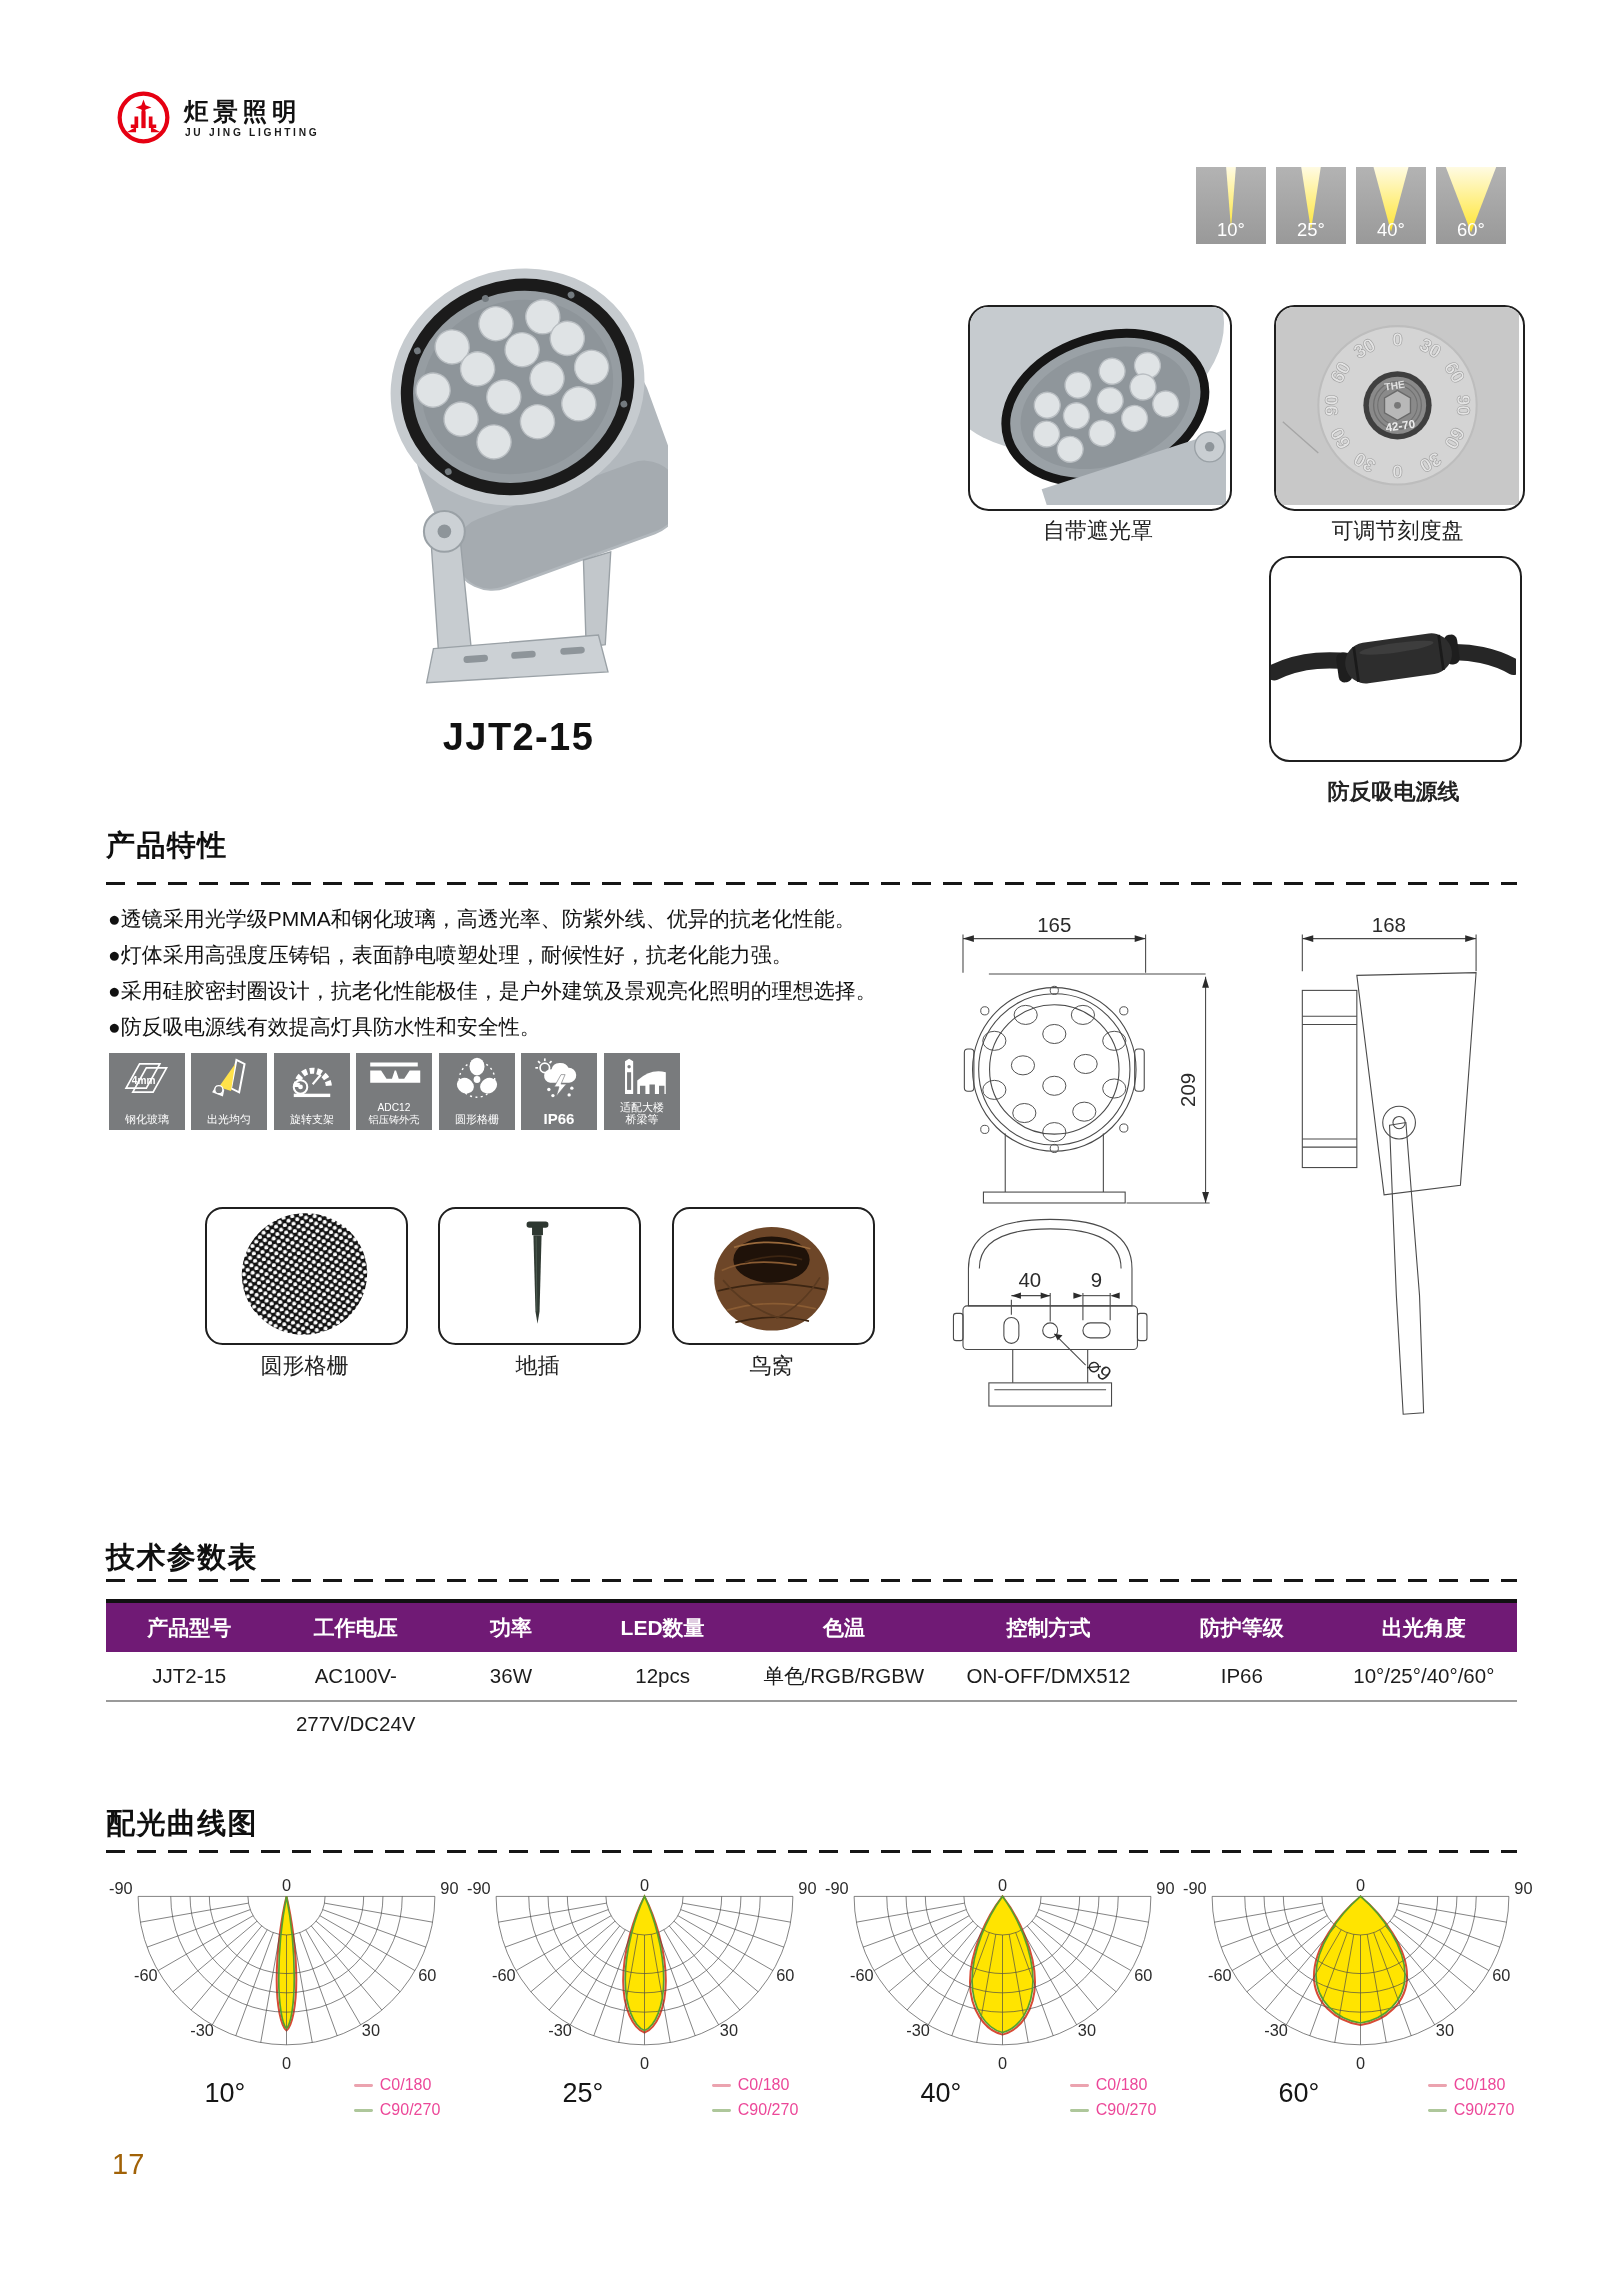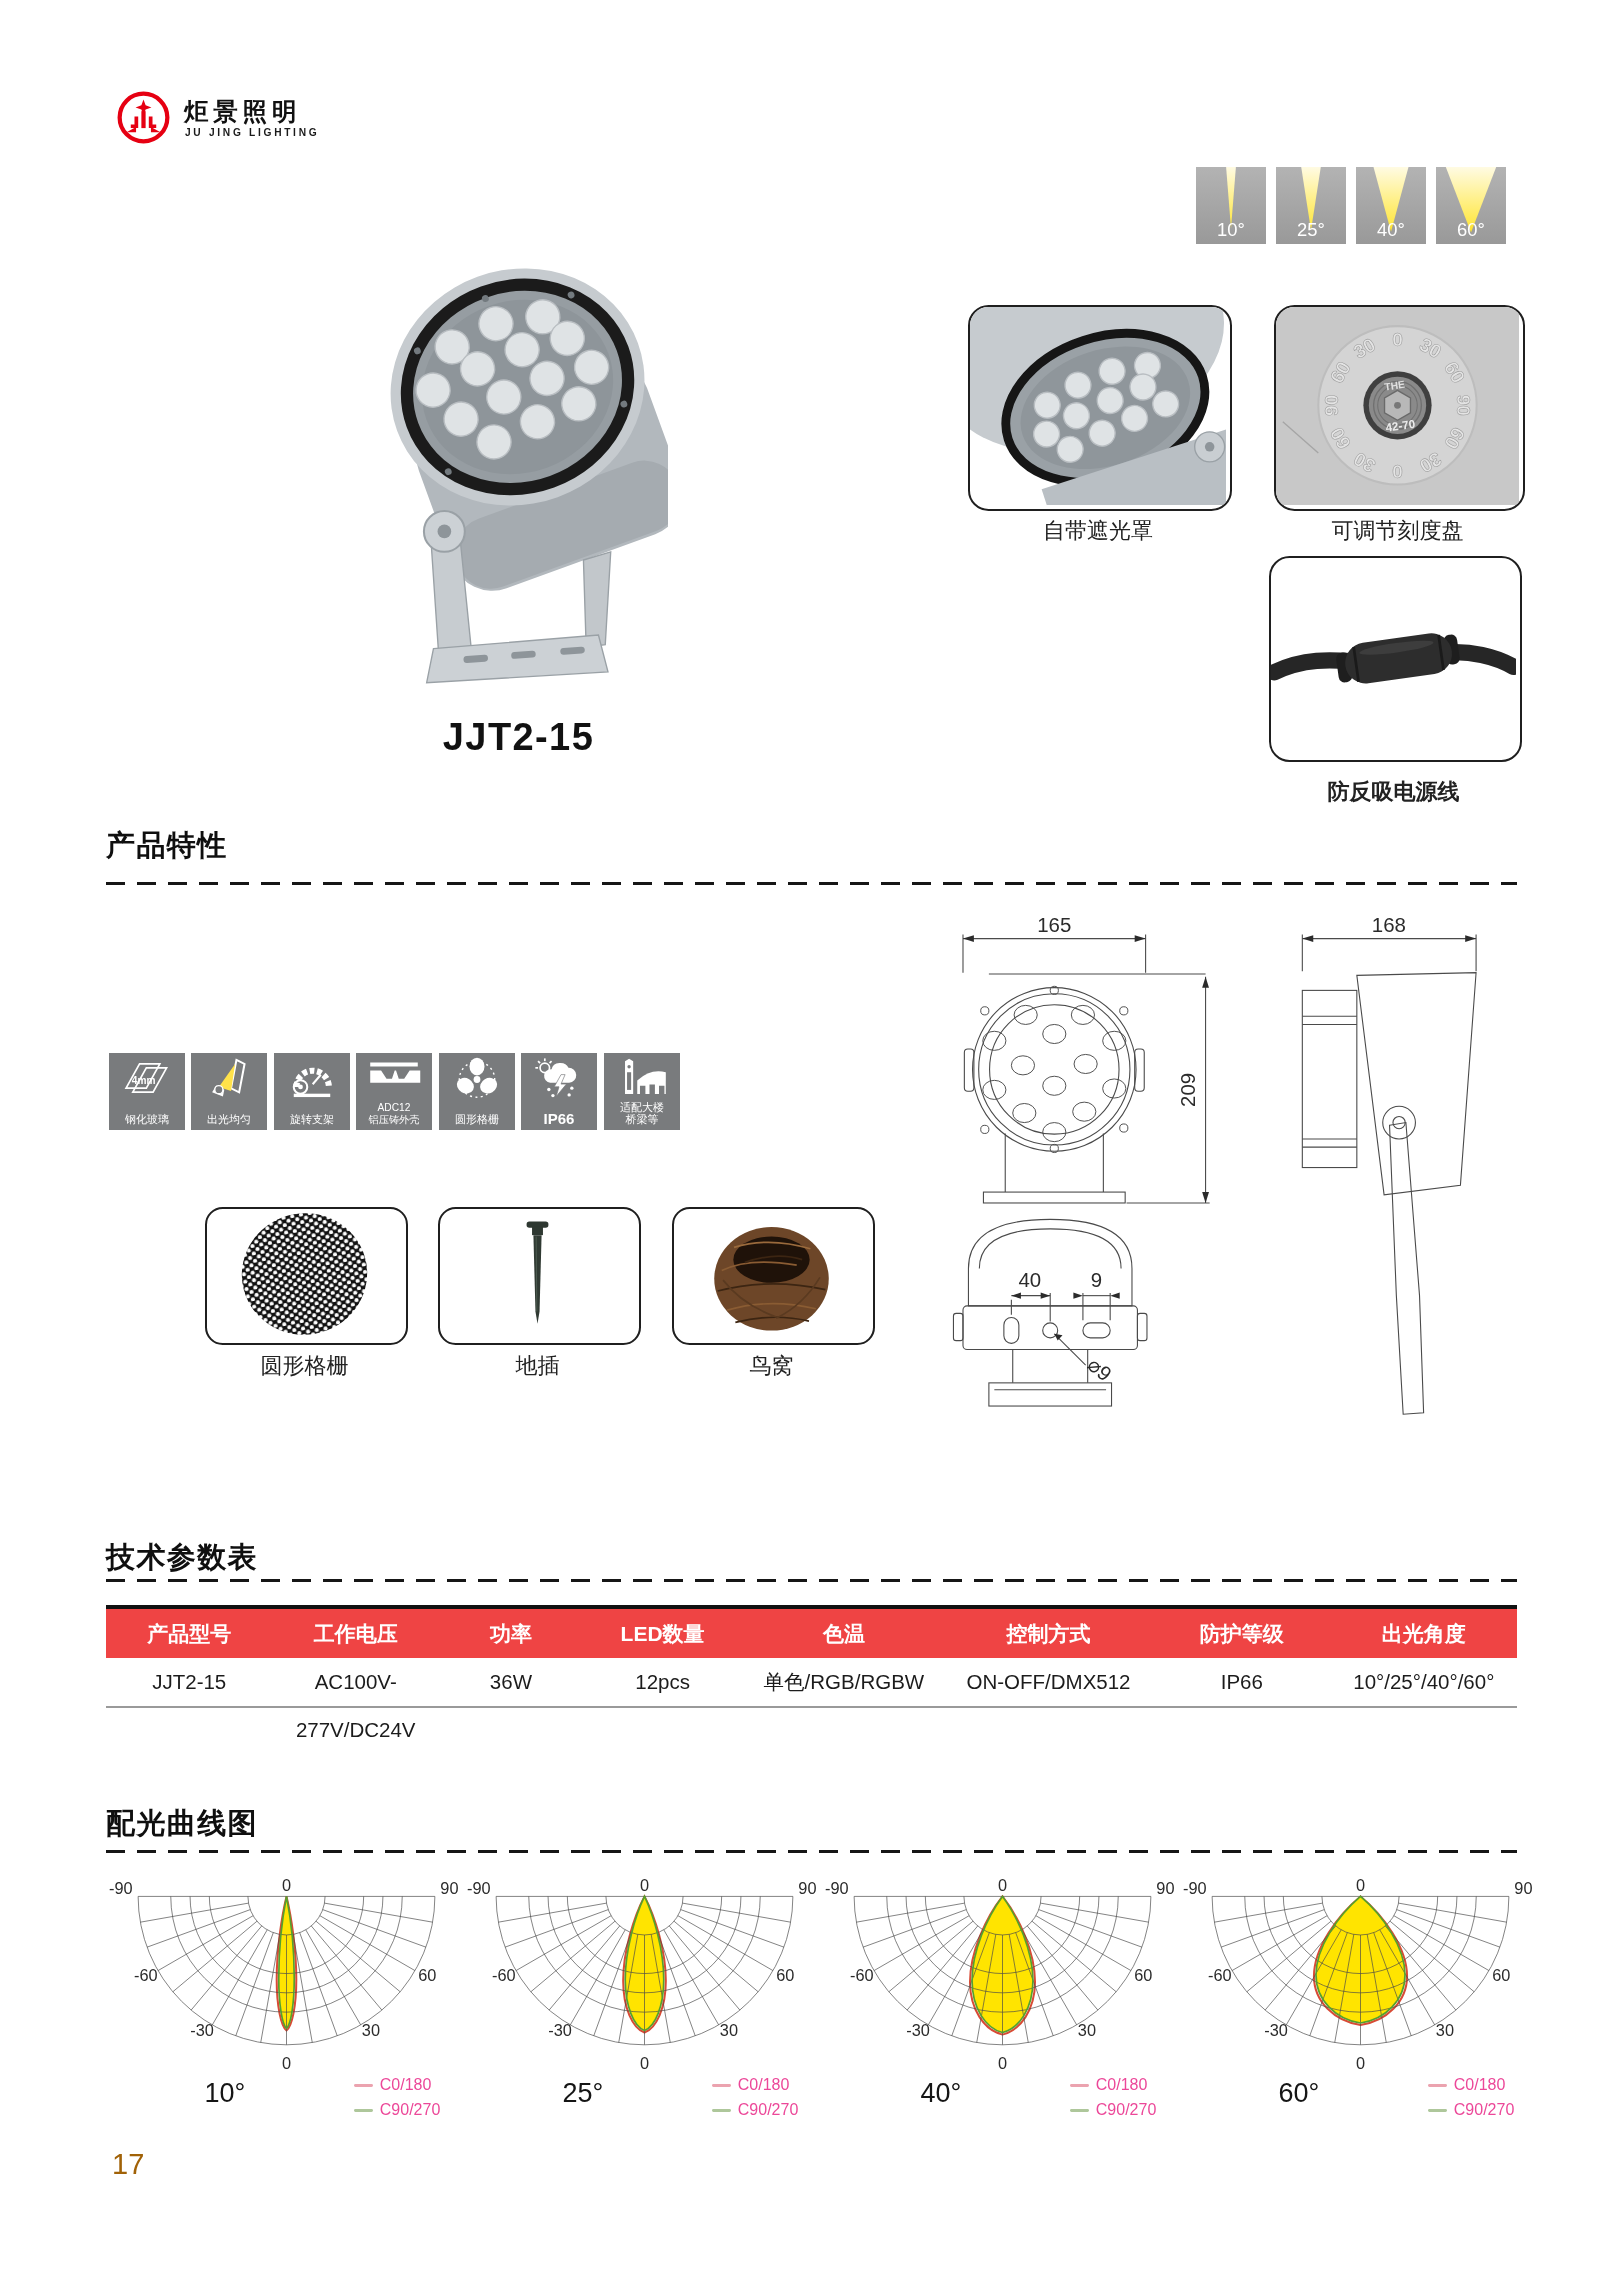--- a/index.html
+++ b/index.html
@@ -18,21 +18,21 @@
   .b10{clip-path:polygon(43% 0,57% 0,50% 80%);}
   .b25{clip-path:polygon(36% 0,64% 0,50% 82%);}
   .b40{clip-path:polygon(25% 0,75% 0,50% 84%);}
   .b60{clip-path:polygon(14% 0,86% 0,50% 85%);}
   .bullet{font-size:21px;line-height:36px;color:#111;}
   .tile{position:absolute;top:0;width:76px;height:77px;background:#797b7d;color:#fff;}
   .tile-lbl{position:absolute;bottom:4.8px;width:100%;text-align:center;font-size:11px;line-height:12.3px;
             white-space:pre-line;color:#fff;}
   .tile-ico{position:absolute;top:4.1px;left:50%;transform:translateX(-50%);}
   .spec-table{position:absolute;left:106px;top:1599px;width:1411px;}
-  .spec-head{display:flex;height:49px;background:#ef4444;border-top:4.8px solid #111;margin-top:6px;}
+  .spec-head{display:flex;height:49px;background:#701a75;border-top:4.8px solid #111;}
   .spec-head div{color:#fff;font-weight:bold;font-size:21px;text-align:center;line-height:49px;}
   .spec-row{display:flex;height:48px;border-bottom:2px solid #9a9a9a;}
   .spec-row div{font-size:20.5px;color:#1c1c1c;text-align:center;line-height:48px;}
   .c0{width:11.8%;} .c1{width:11.8%;} .c2{width:10.2%;} .c3{width:11.3%;}
   .c4{width:14.4%;} .c5{width:14.6%;} .c6{width:12.8%;} .c7{width:13.0%;}
   .polar-wrap{position:absolute;top:1876px;width:355px;height:245px;}
   .polar-cap{position:absolute;top:202px;left:0;width:232px;text-align:center;font-size:27px;color:#151515;}
   .polar-legend{position:absolute;top:196px;left:245px;font-size:16px;color:#ec4899;line-height:25px;white-space:nowrap;}
   .lg-dash{display:inline-block;width:19px;height:2.7px;border-radius:1.4px;margin-right:6.8px;vertical-align:middle;}
 </style>
@@ -190,20 +190,26 @@
         <line x1="124" y1="122" x2="124" y2="174" stroke="#1a1a1a" stroke-width="4"></line>
         <line x1="250" y1="122" x2="250" y2="174" stroke="#1a1a1a" stroke-width="4"></line>
         <ellipse cx="186" cy="132" rx="55" ry="7" fill="#3d3d3d"></ellipse>
       </g>
     </svg>
   </div>
   <div class="abs cap" style="left:1269px;top:777px;width:249px;font-weight:bold;">防反吸电源线</div>
 
   <div class="abs sec-title" style="left:106px;top:826px;">产品特性</div>
   <div class="abs dash-rule" style="left:106px;top:882px;width:1411px;"></div>
+  <div class="abs" style="left:108px;top:901px;width:907px;">
+    <div class="bullet">●透镜采用光学级PMMA和钢化玻璃，高透光率、防紫外线、优异的抗老化性能。</div>
+    <div class="bullet">●灯体采用高强度压铸铝，表面静电喷塑处理，耐候性好，抗老化能力强。</div>
+    <div class="bullet">●采用硅胶密封圈设计，抗老化性能极佳，是户外建筑及景观亮化照明的理想选择。</div>
+    <div class="bullet">●防反吸电源线有效提高灯具防水性和安全性。</div>
+  </div>
 
   <div class="abs" style="left:109px;top:1053px;width:579px;height:77px;">
     <div class="tile" style="left:0;">
       <svg class="tile-ico" width="50" height="42" viewBox="0 0 74 62">
         <path d="M6,46 L26,10 L56,10 L36,46 Z" fill="none" stroke="#fff" stroke-width="2.5"></path>
         <path d="M16,52 L36,16 L66,16 L46,52 Z" fill="none" stroke="#fff" stroke-width="2.5"></path>
         <text x="32" y="40" font-size="15" fill="#fff" font-weight="bold" text-anchor="middle">4mm</text>
       </svg>
       <div class="tile-lbl">钢化玻璃</div>
     </div>

